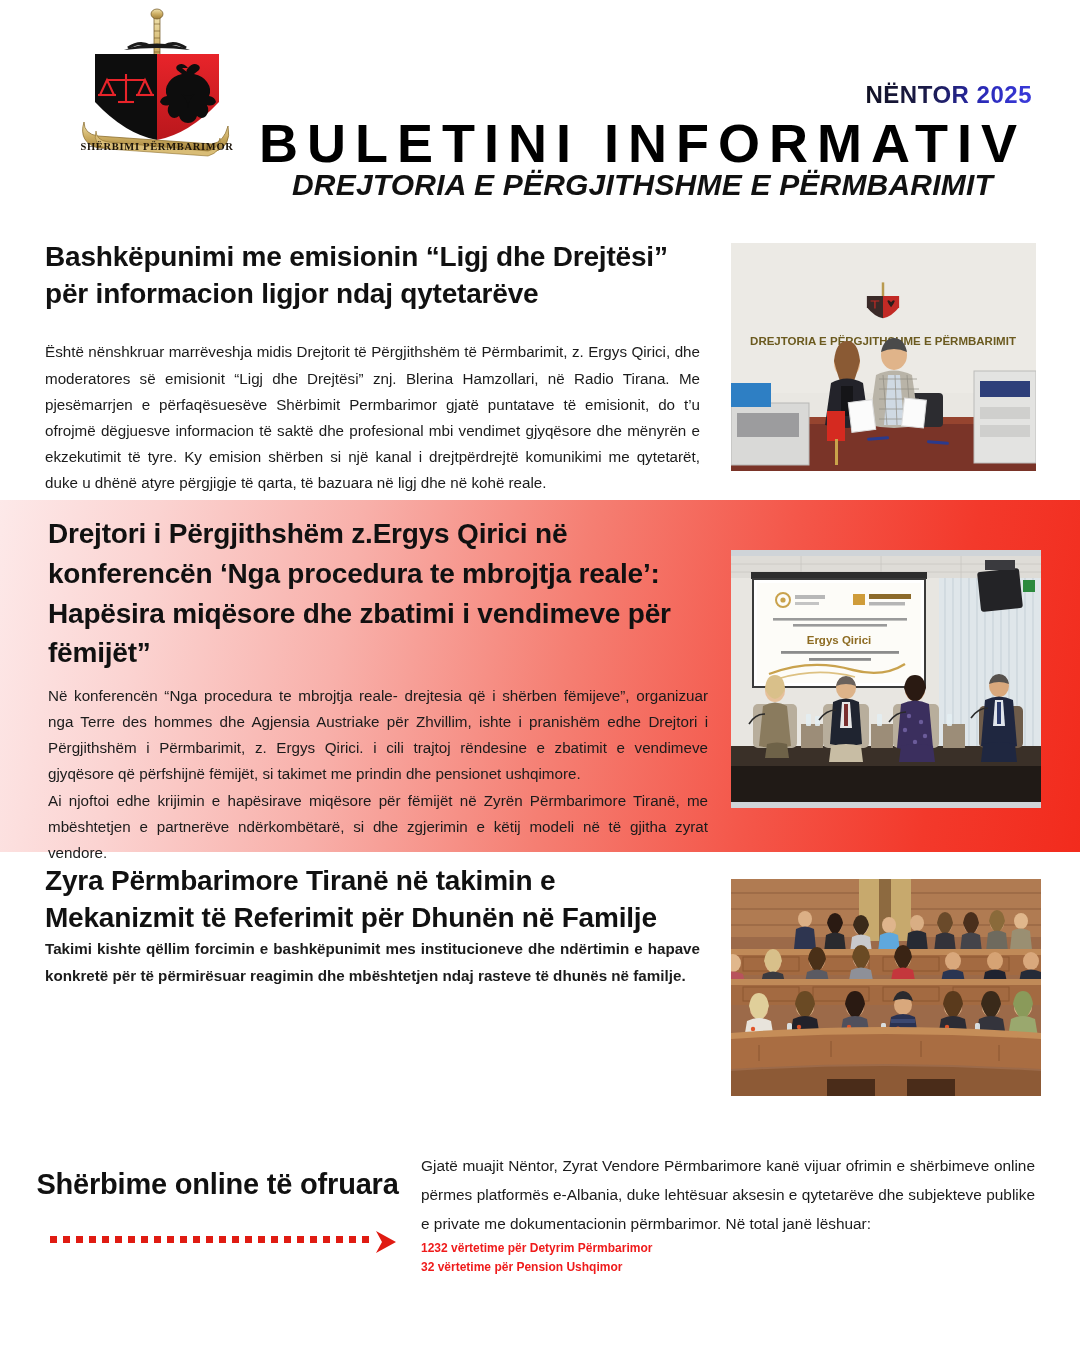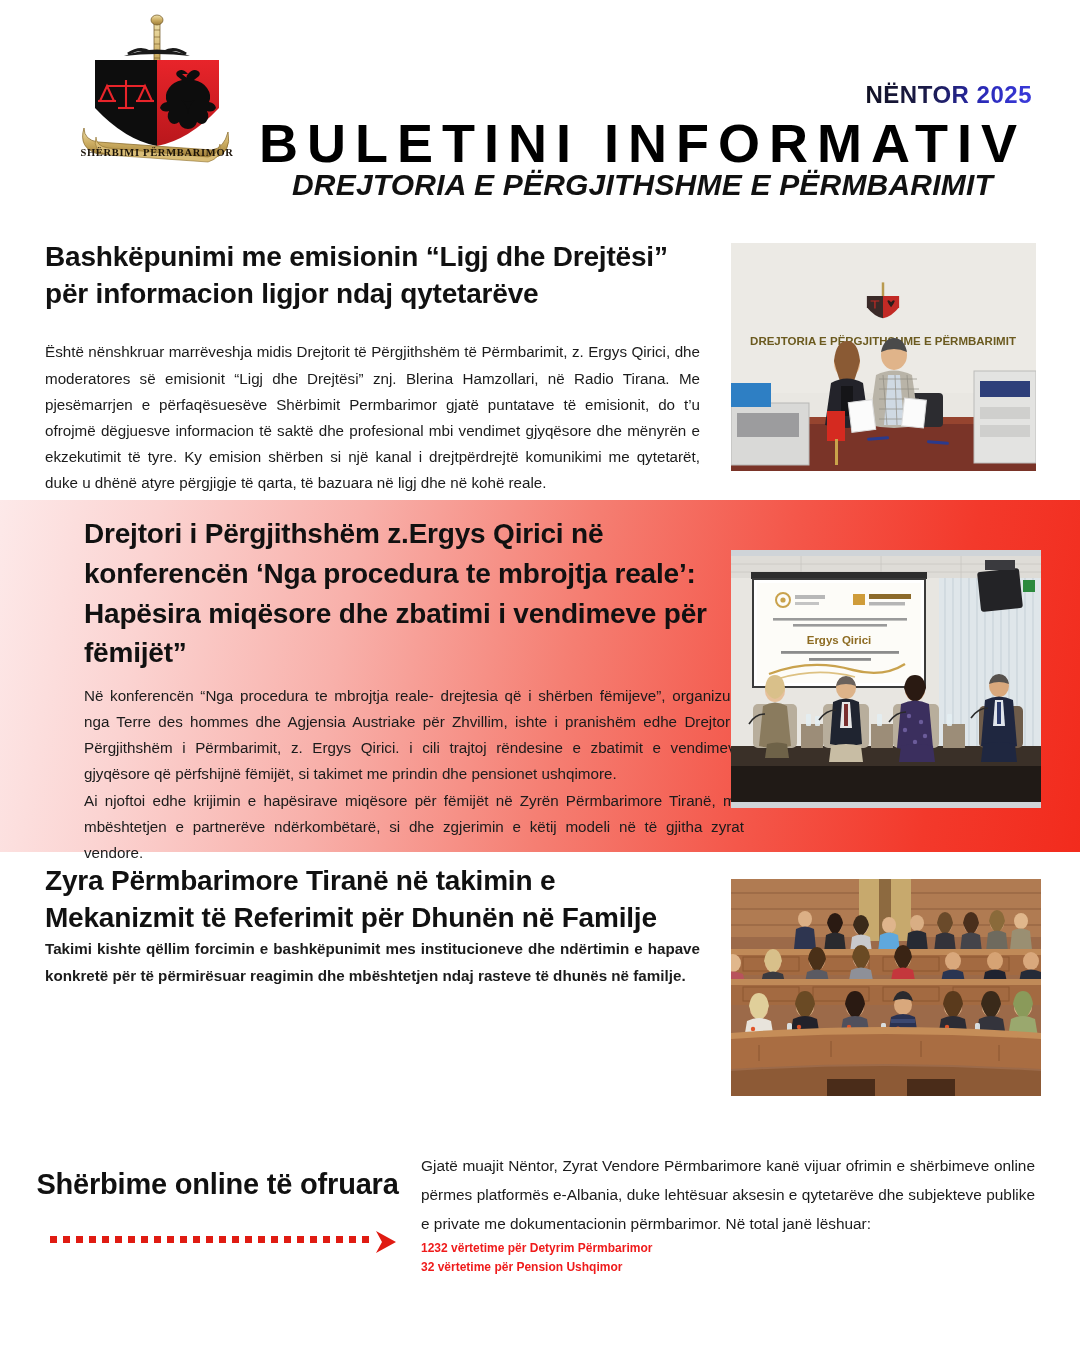--- a/index.html
+++ b/index.html
@@ -32,21 +32,21 @@
     top: 0;
     width: 360px;
     height: 210px;
     background: linear-gradient(100deg, #fbdcdc 0%, #f9c6c4 22%, #f79086 52%, #f4difc 60%, #f33b2e 92%, #f22a1c 100%);
     clip-path: polygon(0% 0%, 74% 0%, 100% 0%, 54% 100%, 20% 100%, 0% 100%);
   }
 
   .header-logo {
     position: absolute;
     left: 62px;
-    top: 8px;
+    top: 2px;
     width: 190px;
     height: 185px;
     text-decoration: underline;
   }
 
   .header-date {
     position: absolute;
     right: 48px;
     top: 81px;
     font-size: 24px;
@@ -127,21 +127,21 @@
     background: linear-gradient(100deg,
       #fde9e9 0%,
       #fbd3d1 14%,
       #f8b0aa 32%,
       #f57f73 52%,
       #f4574a 70%,
       #f3392b 86%,
       #f22b1d 100%);
   }
   #article-2 .article-inner { padding-left: 48px; }
-  #article-2 .text-col { width: 660px; padding-top: 14px; margin-left: 36px; }
+  #article-2 .text-col { width: 660px; padding-top: 14px; }
   #article-2 .article-headline { line-height: 1.42; }
   #article-2 .article-body { margin-top: 10px; }
 
   
   #article-3 { top: 862px; height: 262px; }
   #article-3 .text-col { width: 655px; }
 
   
   .photo {
     position: absolute;

